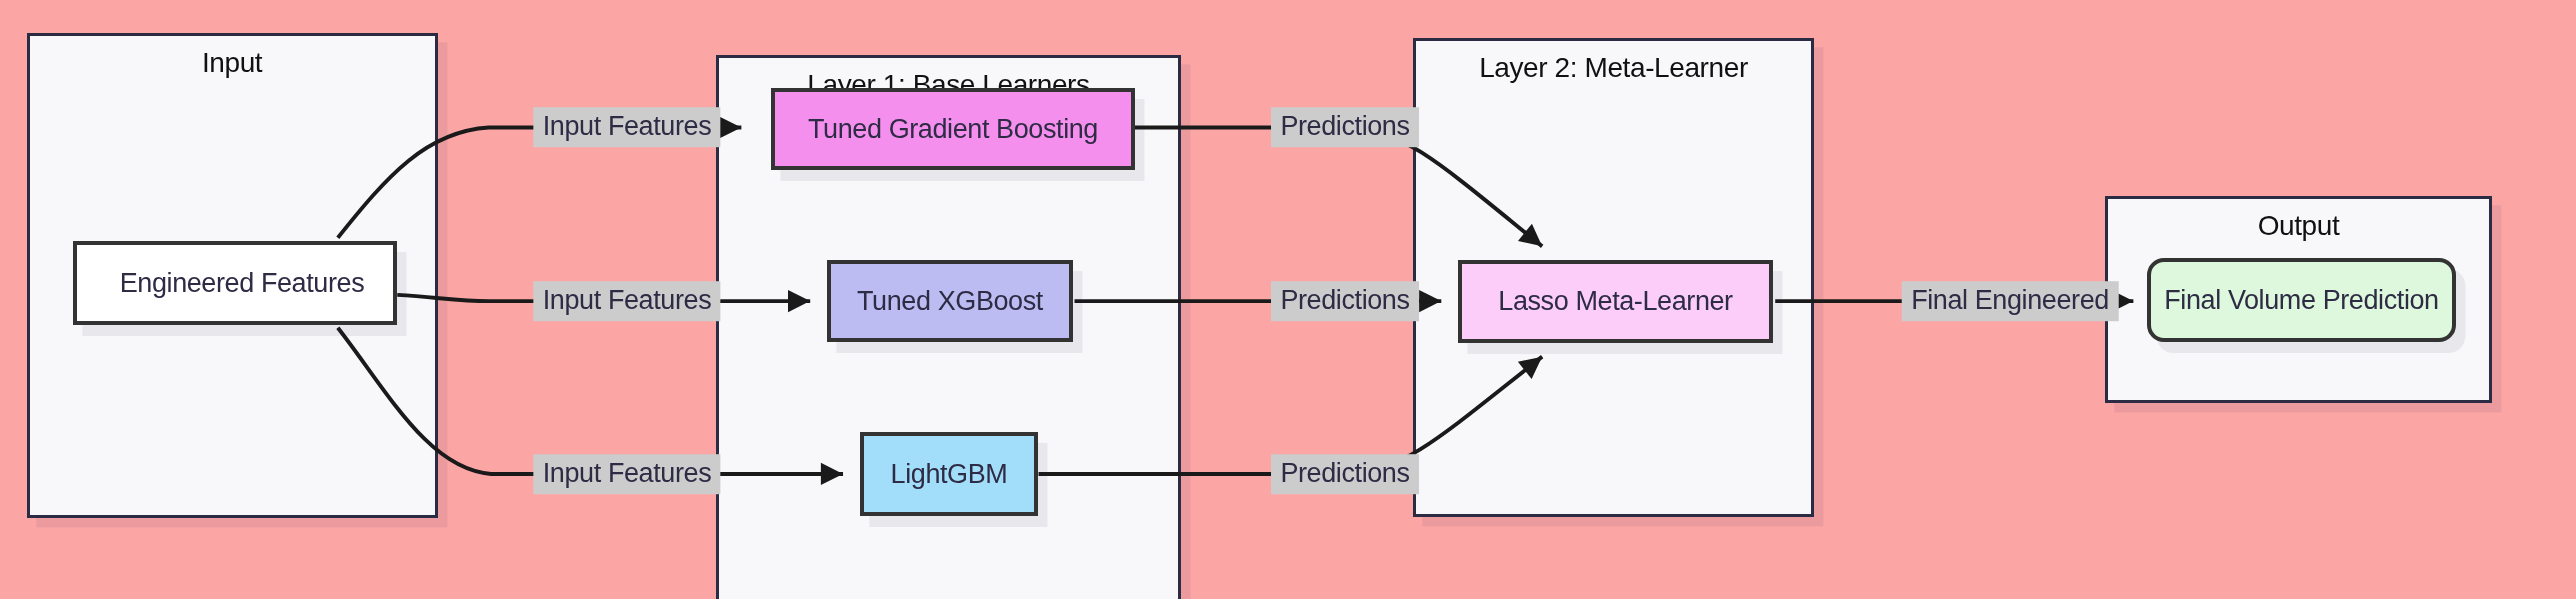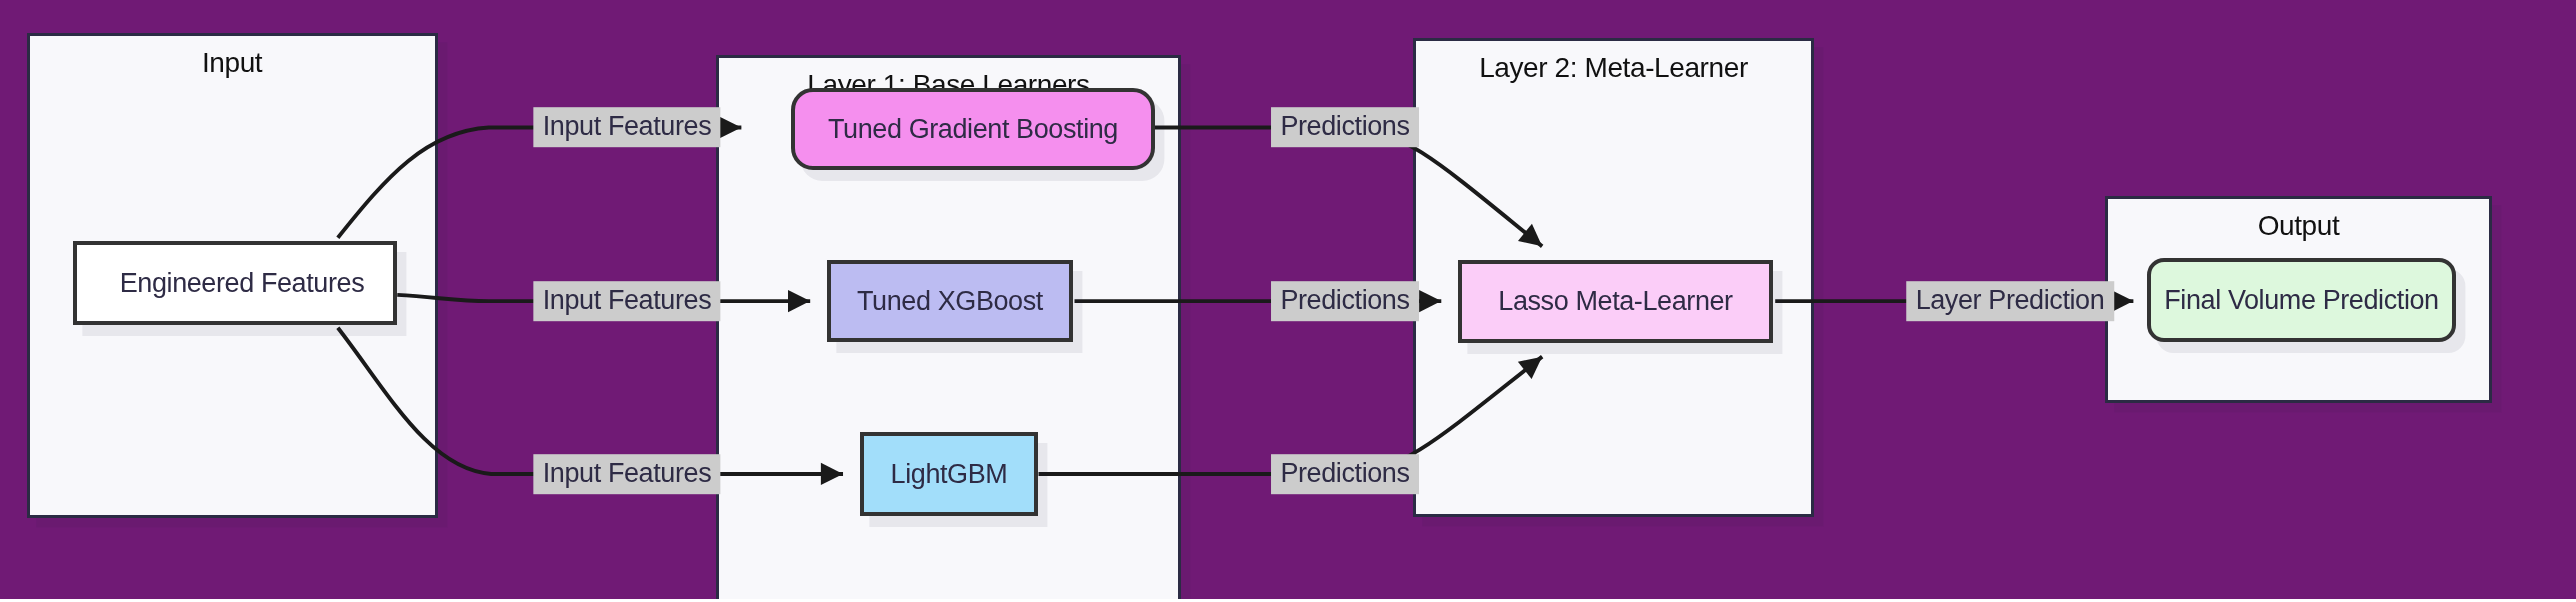--- a/index.html
+++ b/index.html
@@ -1,20 +1,20 @@
 <!DOCTYPE html>
 <html style="font-size:12.5px"><head>
 <meta charset="utf-8">
 <style>
   html, body { margin: 0; padding: 0; background: #ffffff; }
   #canvas {
     position: relative;
     width: 2576px;
     height: 599px;
-    background: #701a75;
+    background: #fca5a5;
     font-family: "Liberation Sans", "DejaVu Sans", sans-serif;
     overflow: hidden;
   }
   
   .cluster {
     position: absolute;
     background: #f8f8fb;
     border: 3.1px solid #2b2b44;
     box-sizing: border-box;
     box-shadow: 9.4px 9.4px 0 rgba(40,40,60,0.08);
@@ -106,25 +106,25 @@
   </svg>
 
   <div class="edge-label" style="left:579px; top:127px;">Input Features</div>
   <div class="edge-label" style="left:579px; top:301px;">Input Features</div>
   <div class="edge-label" style="left:579px; top:474px;">Input Features</div>
 
   <div class="edge-label" style="left:1297px; top:127px;">Predictions</div>
   <div class="edge-label" style="left:1297px; top:301px;">Predictions</div>
   <div class="edge-label" style="left:1297px; top:474px;">Predictions</div>
 
-  <div class="edge-label" style="left:1962px; top:301px;">Layer Prediction</div>
+  <div class="edge-label" style="left:1962px; top:301px;">Final Engineered</div>
 
   <div class="node" style="left: 73px; top: 241px; width: 324px; height: 84px; background: rgb(255, 255, 255); padding-left: 14px;">Engineered Features</div>
 
-  <div class="node" style="left: 791px; top: 88px; width: 364px; height: 82px; background: rgb(245, 143, 238); border-radius: 22px;">Tuned Gradient Boosting</div>
+  <div class="node" style="left: 771px; top: 88px; width: 364px; height: 82px; background: rgb(245, 143, 238);">Tuned Gradient Boosting</div>
 
   <div class="node" style="left: 827px; top: 260px; width: 246px; height: 82px; background: rgb(188, 188, 242);">Tuned XGBoost</div>
 
   <div class="node" style="left: 860px; top: 432px; width: 178px; height: 84px; background: rgb(162, 222, 250);">LightGBM</div>
 
   <div class="node" style="left: 1458px; top: 260px; width: 315px; height: 83px; background: rgb(251, 205, 248);">Lasso Meta-Learner</div>
 
   <div class="node" style="left: 2147px; top: 258px; width: 309px; height: 84px; background: rgb(221, 248, 221); border-radius: 17px;">Final Volume Prediction</div>
 
 </div>

